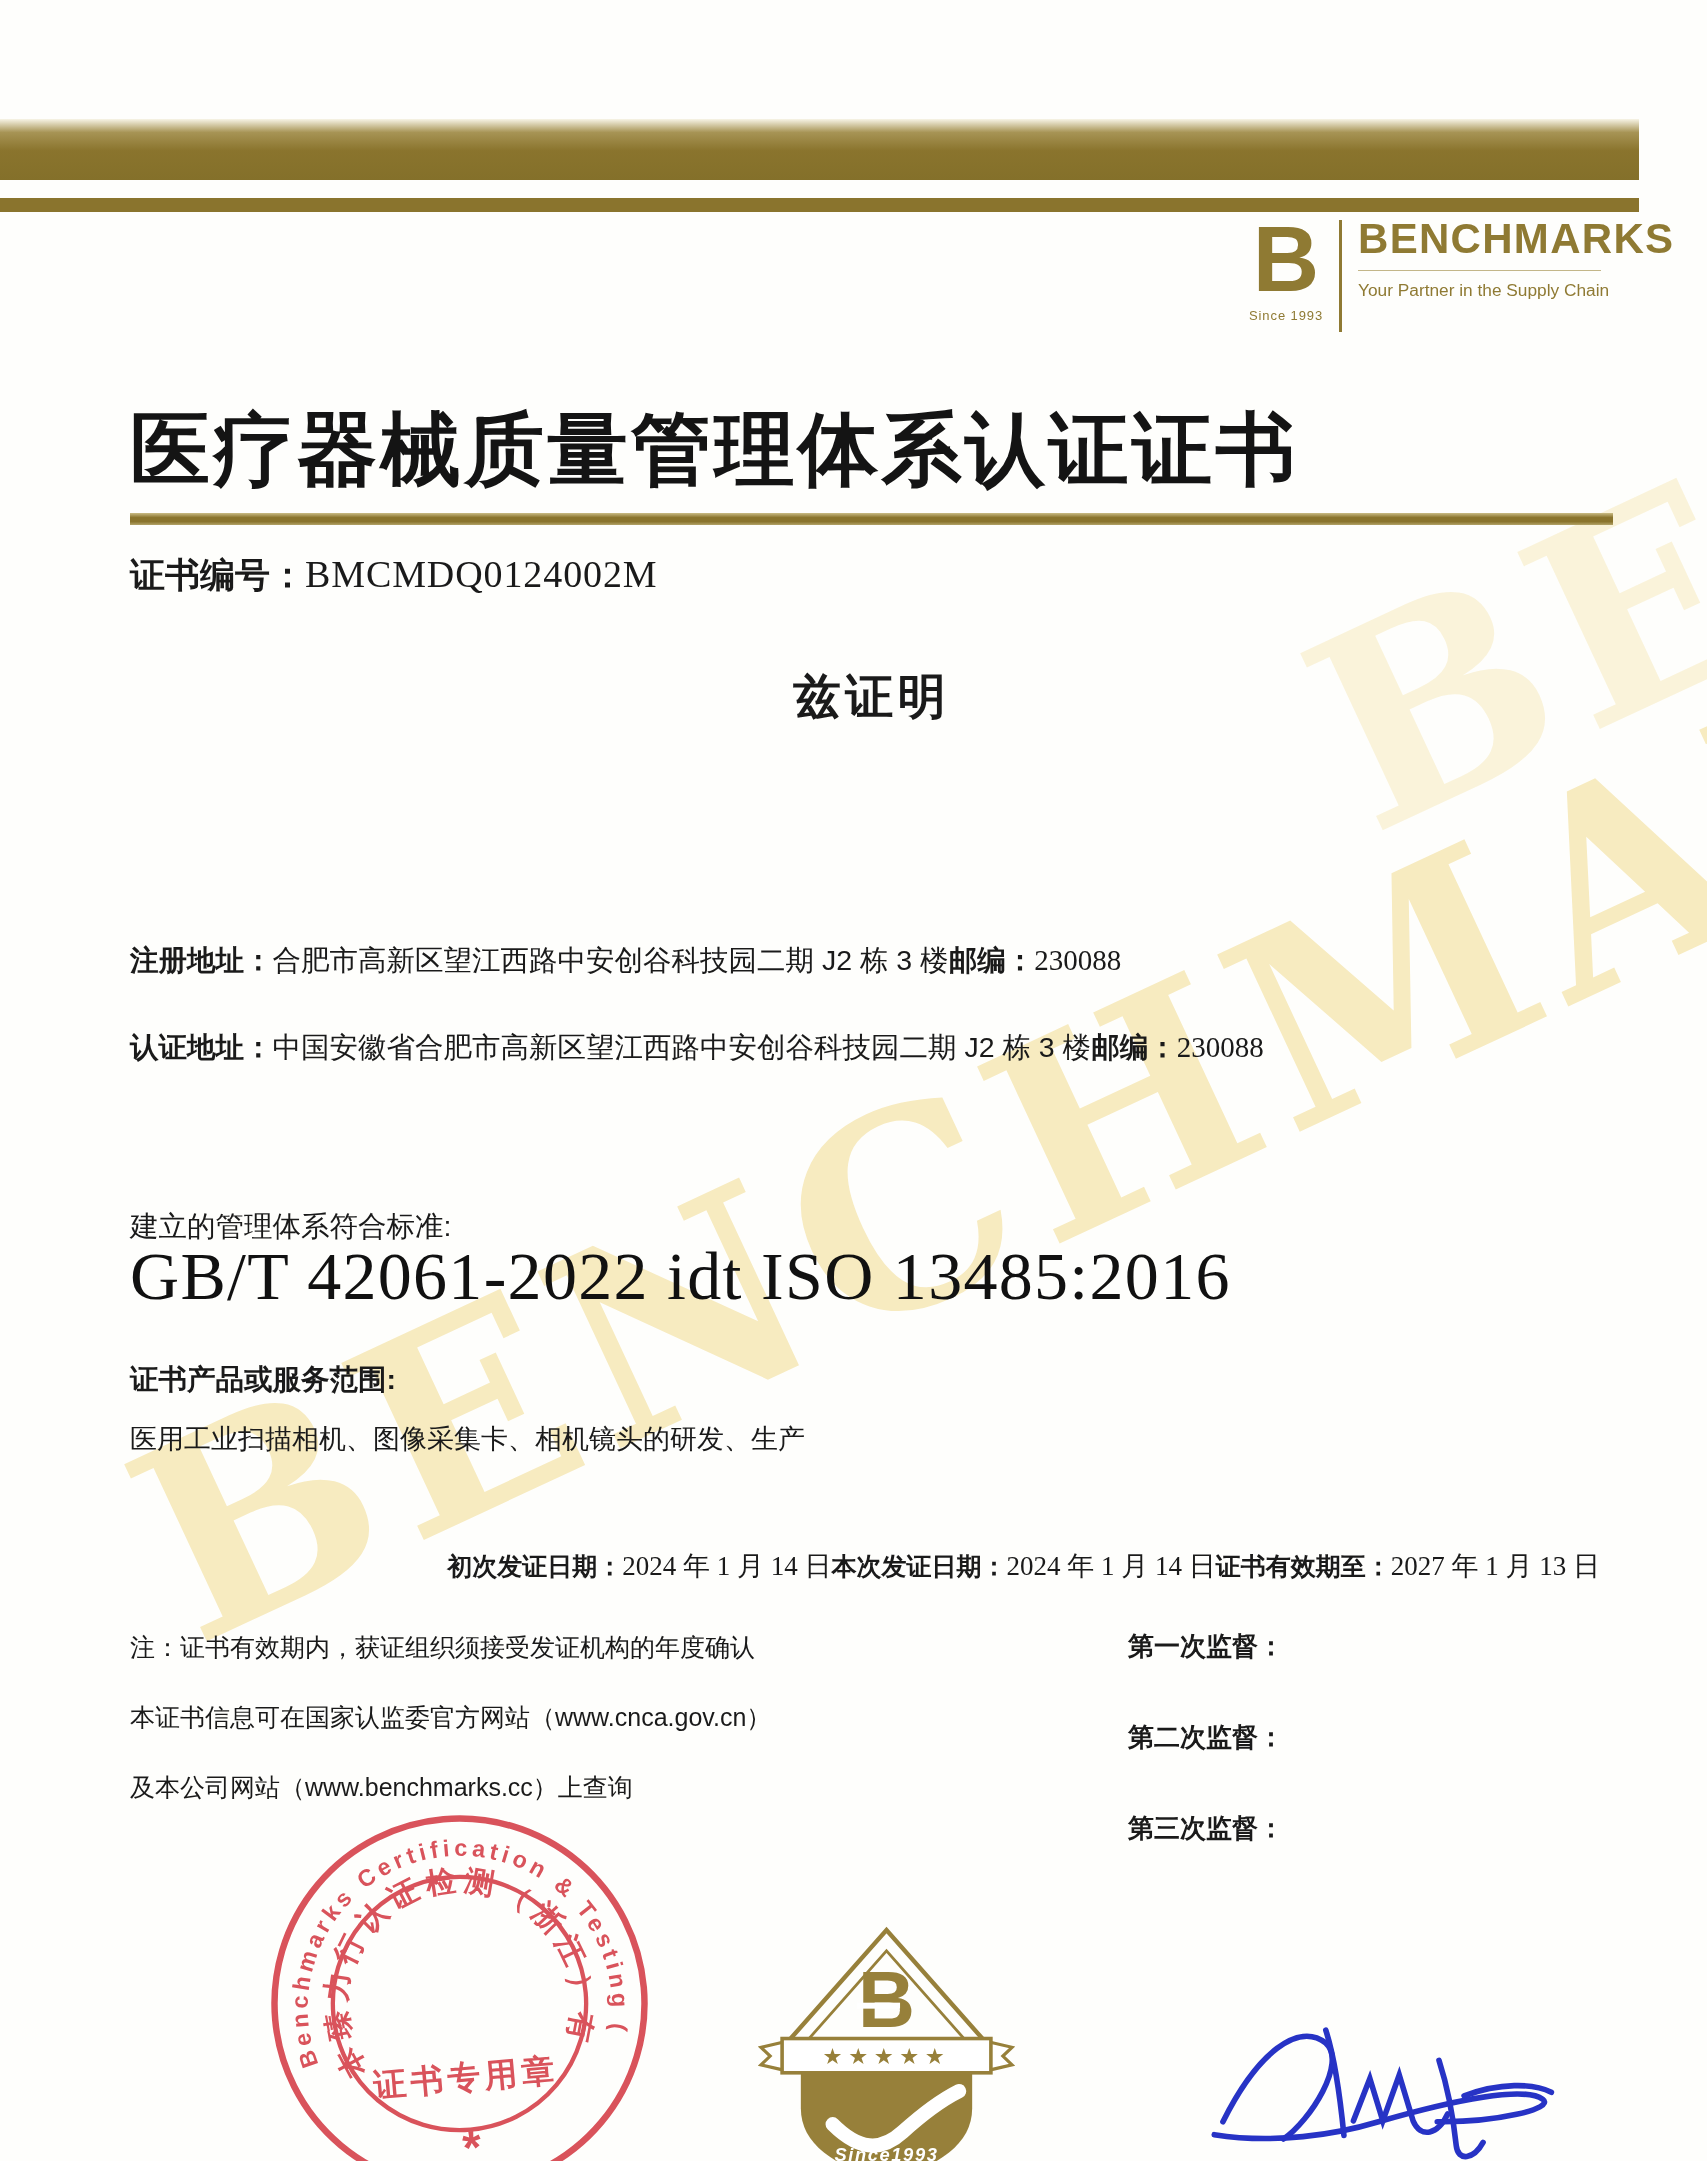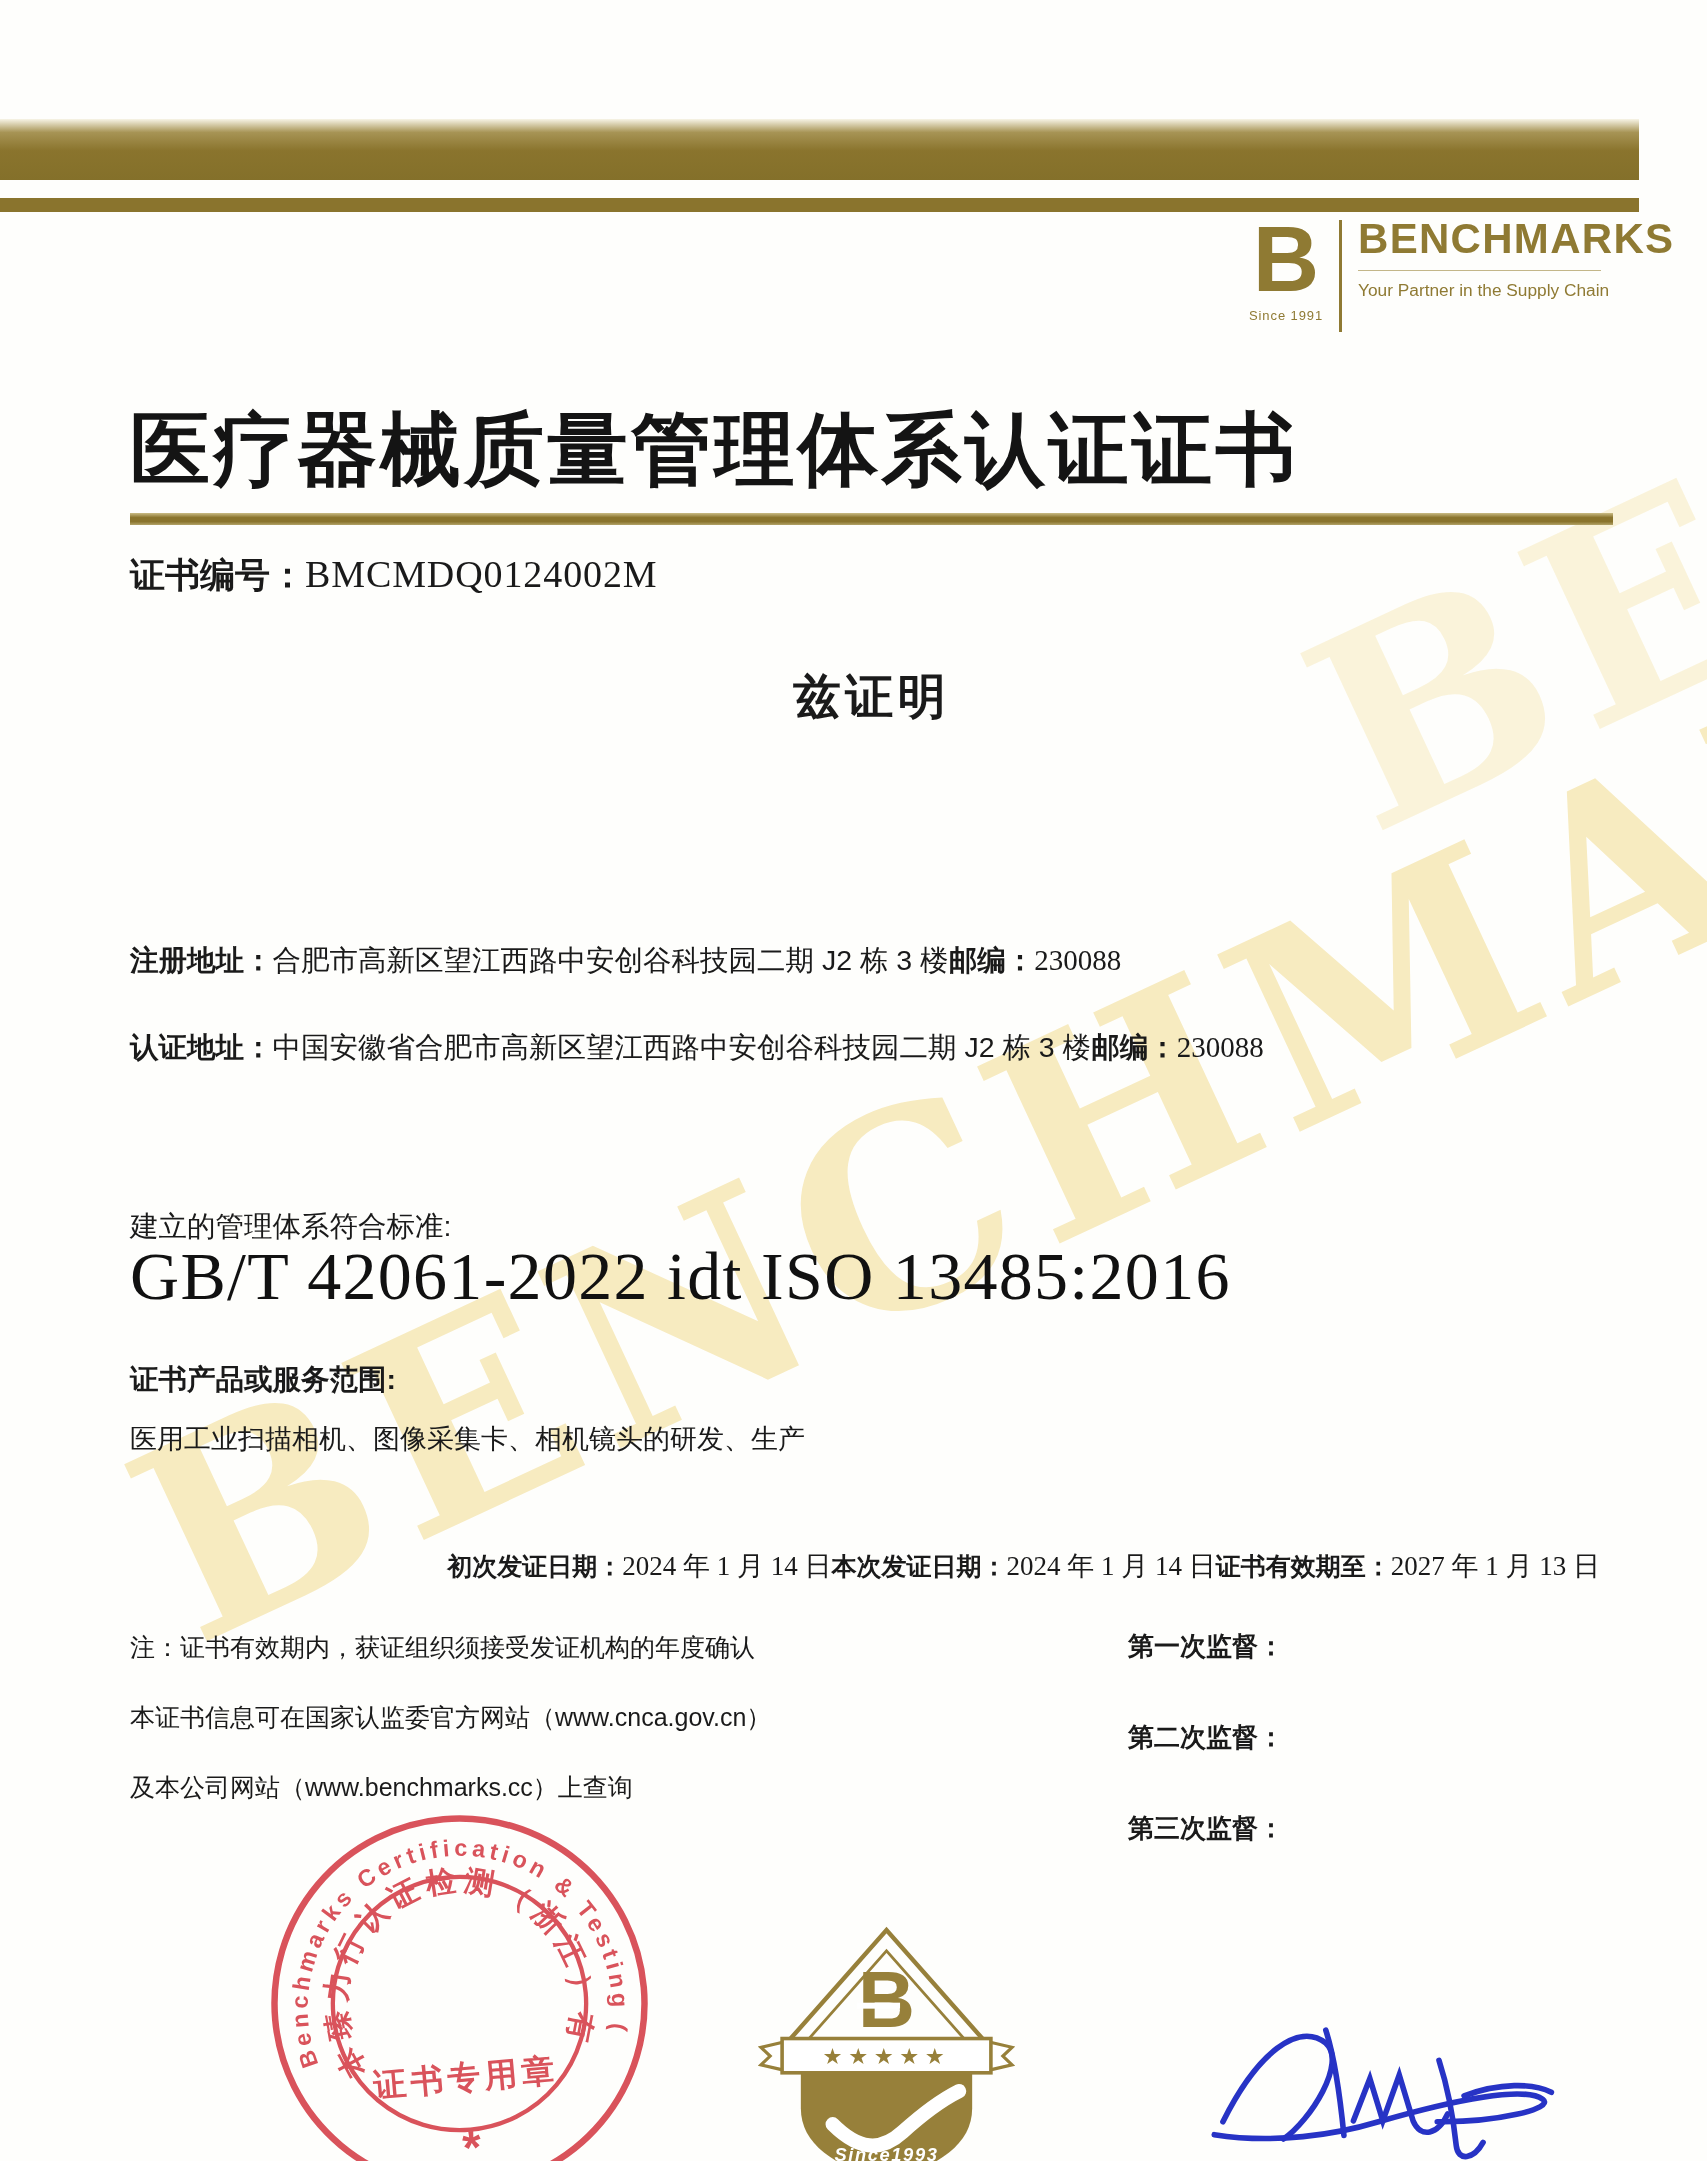--- a/index.html
+++ b/index.html
@@ -77,21 +77,21 @@
 
   <div class="abs watermark wm-main">BENCHMARKS</div>
   <div class="abs watermark wm-top">BENCHMARKS</div>
 
   <div class="abs bar-thick z1"></div>
   <div class="abs bar-thin z1"></div>
 
   <div class="abs logo z1">
     <div class="logo-left">
       <div class="logo-b">B</div>
-      <div class="logo-since">Since 1991</div>
+      <div class="logo-since">Since 1993</div>
     </div>
     <div class="logo-divider"></div>
     <div class="logo-right">
       <div class="logo-brand">BENCHMARKS</div>
       <div class="logo-rule"></div>
       <div class="logo-tagline">Your Partner in the Supply Chain</div>
     </div>
   </div>
 
   <div class="abs title z1">医疗器械质量管理体系认证证书</div>

